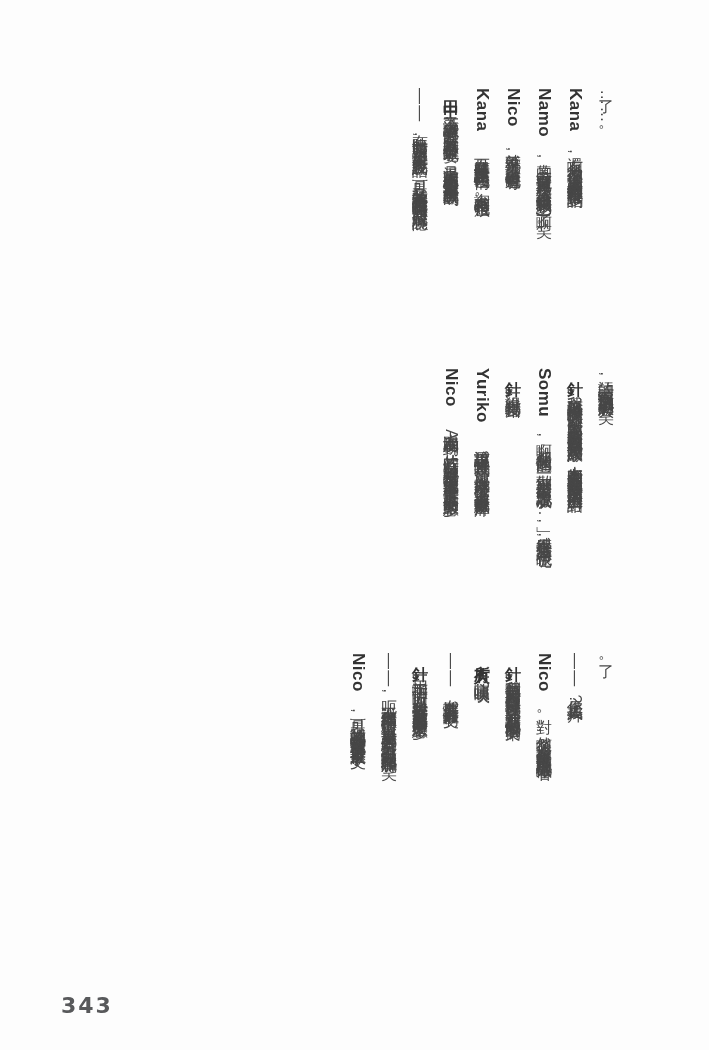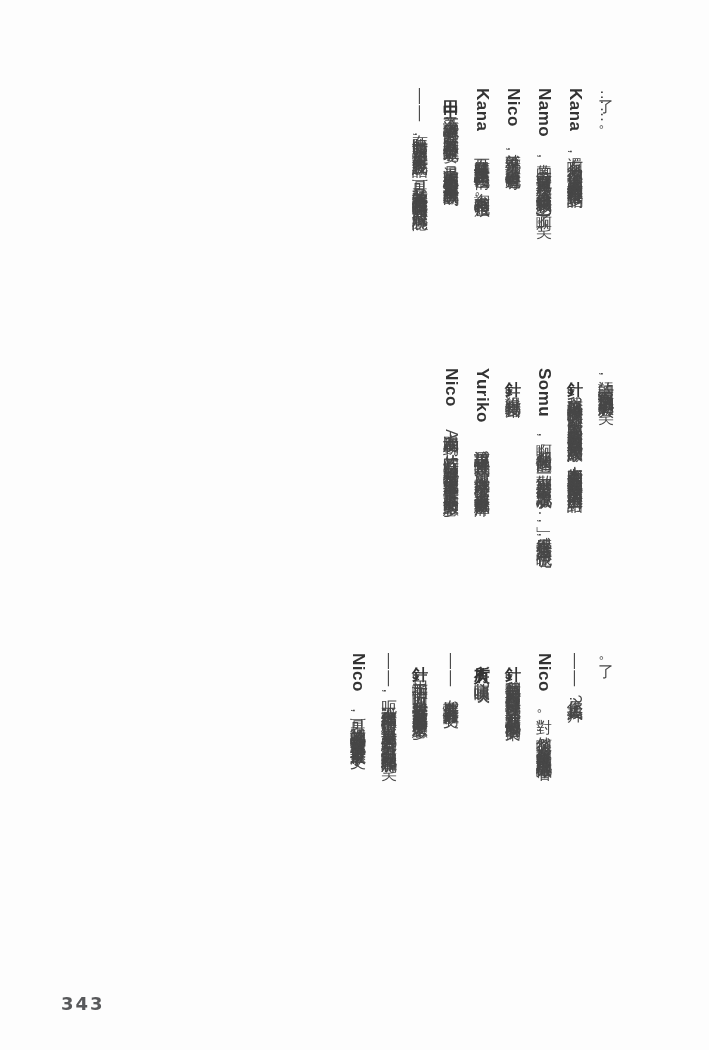--- a/index.html
+++ b/index.html
@@ -43,21 +43,21 @@
   .speaker.latin {
     letter-spacing: 0.5px;
     font-size: 17px;
   }
   .page-number {
     position: absolute;
     left: 61px;
     top: 993px;
     font-family: "DejaVu Sans", sans-serif;
     font-weight: bold;
-    font-size: 18px;
+    font-size: 22px;
     letter-spacing: 2px;
     color: #58595b;
   }
 </style>
 </head>
 <body>
 
 <div class="page">
   <div class="band band-0">
       <p class="turn"><span>了……。</span></p>

